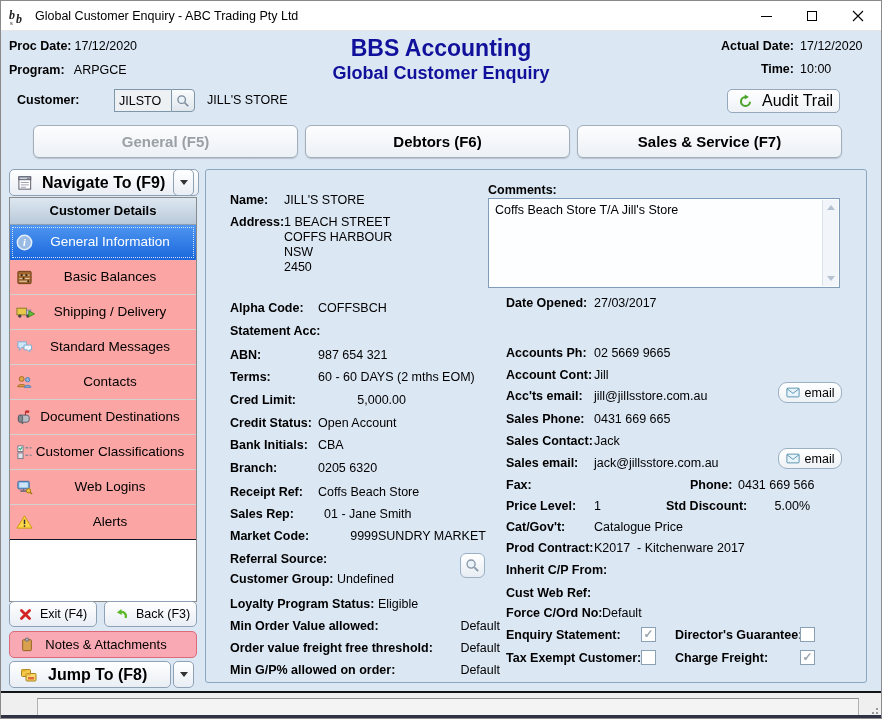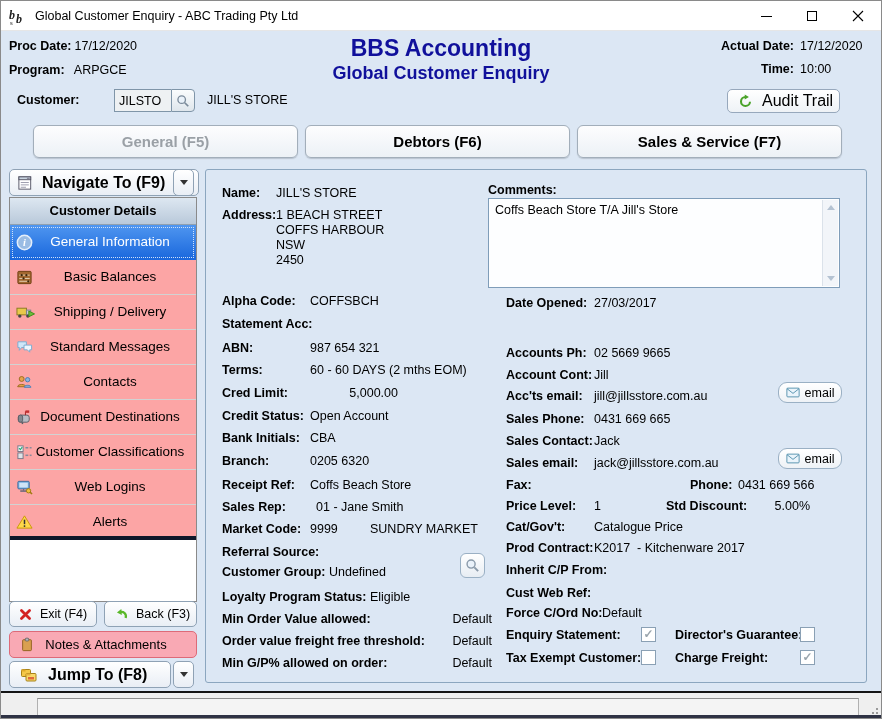--- a/index.html
+++ b/index.html
@@ -62,29 +62,29 @@
   .notes-btn { position:absolute; left:8px; top:630px; width:188px; height:27px; background:#f9a9b4; border:1px solid #dd6a78; border-radius:5px; display:flex; align-items:center; cursor:pointer; }
   .notes-btn svg { margin-left:10px; }
   .notes-btn span { flex:1; text-align:center; margin-right:18px; font-size:13px; }
   .jump-btn { position:absolute; left:8px; top:660px; width:162px; height:27px; }
   .jump-btn svg { margin:0 10px 0 10px; }
   .jump-btn span { font-size:16px; font-weight:bold; }
 
   
   .main-panel { position:absolute; left:204px; top:168px; width:662px; height:514px; background:#dce7f4; border:1px solid #8ba6bf; border-radius:3px; }
   .row { position:absolute; white-space:nowrap; font-size:12.5px; }
-  .row.l { left:16px; }
+  .row.l { left:24px;margin-top:7px; }
   .row.r { left:300px; }
   .w56 { display:inline-block; width:54px; }
   .w88 { display:inline-block; width:88px; }
   .w94 { display:inline-block; width:96px; }
   .addr-lines { display:inline-block; vertical-align:top; line-height:15px; }
   .val-right88 { display:inline-block; width:88px; text-align:right; }
   .minrow { width:270px; display:flex; justify-content:space-between; }
-  .mc-code { display:inline-block; width:60px; }
+  .mc-code { display:inline-block; width:60px;text-align:right; }
   .comments-lab { left:282px; }
   .comments-box { position:absolute; left:282px; top:28px; width:352px; height:90px; background:#fdfeff; border:1px solid #7f9db9; padding:4px 22px 4px 6px; cursor:text; }
   .sb { position:absolute; top:1px; bottom:1px; right:1px; width:16px; background:#f2f5f9; border-left:1px solid #dbe2ea; }
   .sb .up, .sb .dn { position:absolute; left:4px; width:0; height:0; border-left:4px solid transparent; border-right:4px solid transparent; cursor:pointer; }
   .sb .up { top:5px; border-bottom:5px solid #b4c2d2; }
   .sb .dn { bottom:5px; border-top:5px solid #b4c2d2; }
   .email-btn { position:absolute; width:64px; height:21px; background:linear-gradient(#ffffff,#eef2f6); border:1px solid #9ab0c4; border-radius:9px; display:flex; align-items:center; justify-content:center; gap:5px; cursor:pointer; font-size:12.5px; }
   .email-acc { left:572px; top:212px; } .email-sales { left:572px; top:278px; }
   .group-search-btn { position:absolute; left:254px; top:383px; width:25px; height:25px; border:1px solid #9ab0c4; border-radius:6px; background:linear-gradient(#ffffff,#e7edf3); display:flex; align-items:center; justify-content:center; cursor:pointer; }
   .inline-abs { position:absolute; white-space:nowrap; }
@@ -257,21 +257,21 @@
       <svg width="17" height="16" viewBox="0 0 18 16">
           <rect x="2" y="2" width="12" height="8" rx="1" fill="#7ab0e0" stroke="#3a6a9a"></rect>
           <rect x="3.5" y="3.5" width="9" height="5" fill="#cfe4f6"></rect>
           <line x1="8" y1="10" x2="8" y2="11.8" stroke="#667"></line>
           <line x1="4.5" y1="12.3" x2="11.5" y2="12.3" stroke="#667" stroke-width="1.6"></line>
           <circle cx="13.3" cy="12" r="2.3" fill="#f0c040" stroke="#a07a10"></circle>
           <line x1="14.8" y1="13.4" x2="17" y2="15.4" stroke="#a07a10" stroke-width="1.6"></line>
         </svg>
       <span class="silbl">Web Logins</span>
     </div>
-    <div class="side-item" style="border-bottom:4px solid #0f172a">
+    <div class="side-item" style="border-bottom:1px solid #0f172a">
       <svg width="17" height="16" viewBox="0 0 18 16">
           <path d="M9 1.5 L17 14.5 H1 Z" fill="#ffd84a" stroke="#c8960a"></path>
           <rect x="8.2" y="5.5" width="1.6" height="4.8" fill="#333"></rect>
           <rect x="8.2" y="11.5" width="1.6" height="1.7" fill="#333"></rect>
         </svg>
       <span class="silbl">Alerts</span>
     </div>
   </div>
 
   <div class="btn exit-btn">

